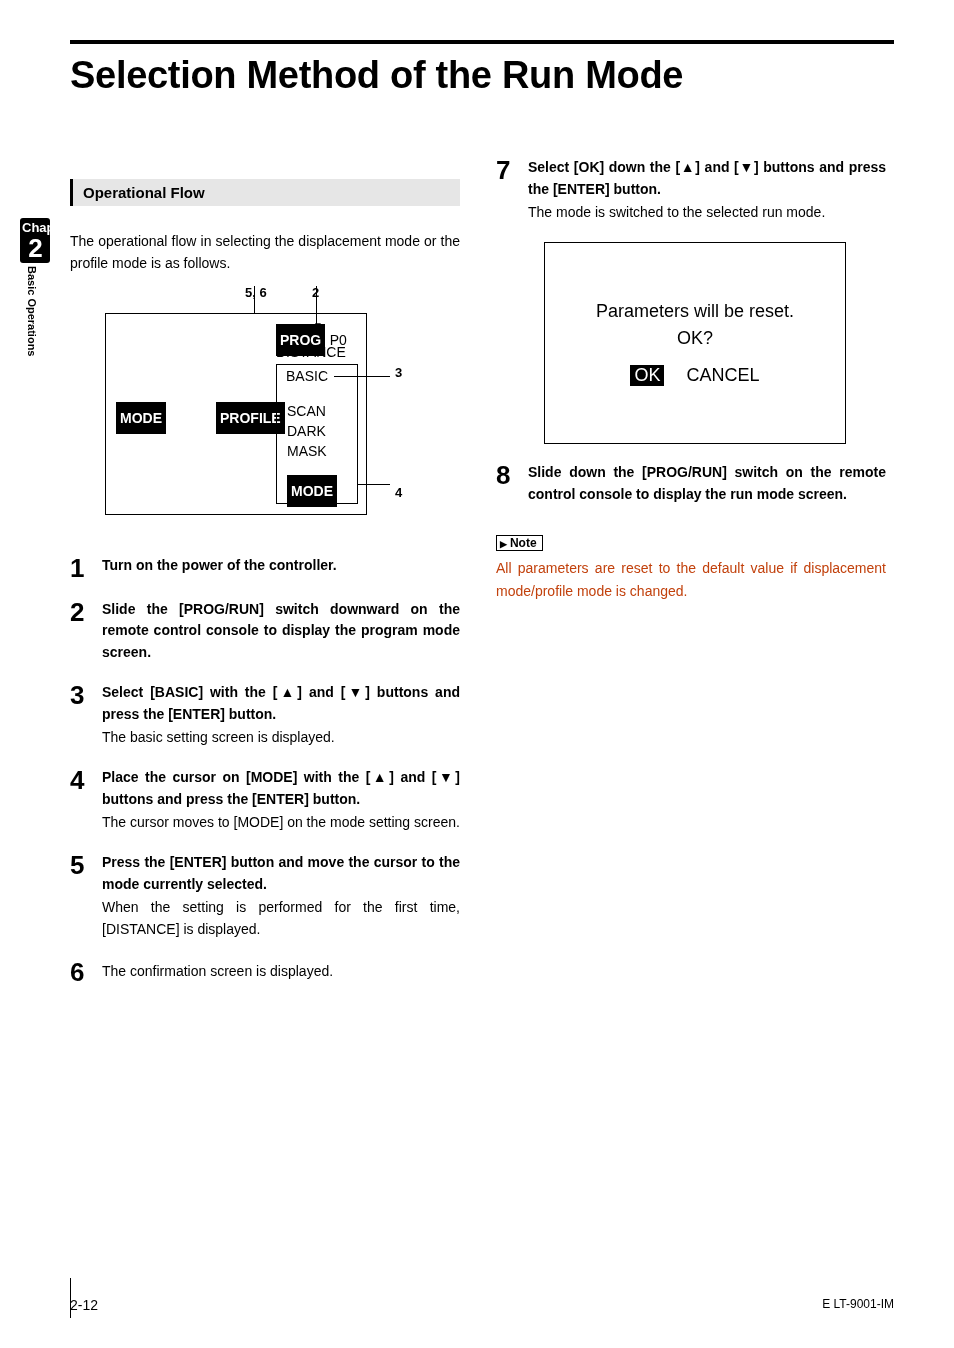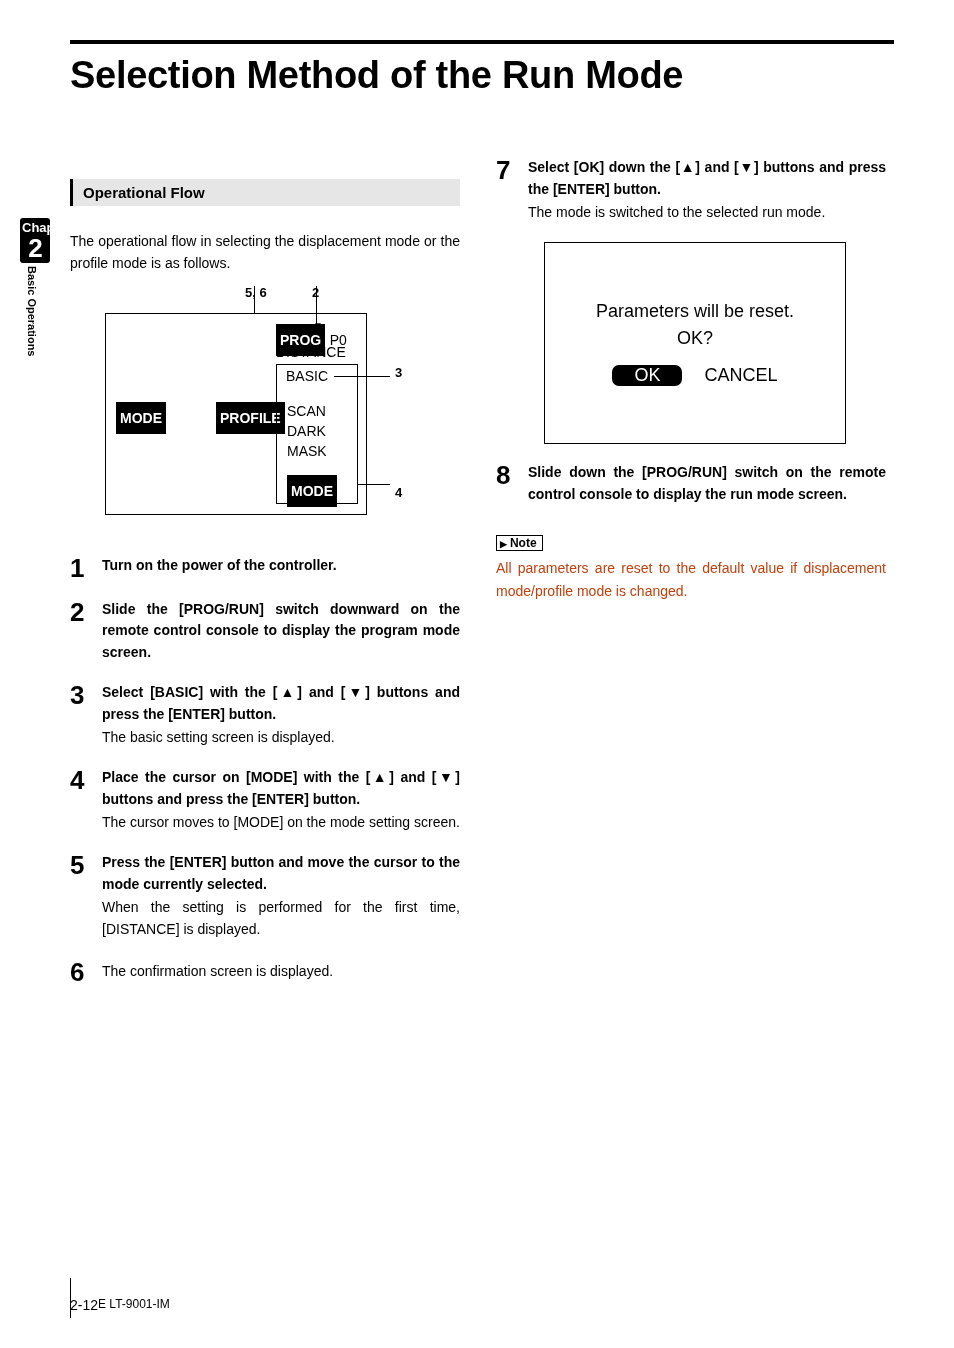--- a/index.html
+++ b/index.html
@@ -160,22 +160,21 @@
   margin-top: -10px;
 }
 .screenshot .btns {
   display: flex;
   gap: 22px;
   font-size: 18px;
 }
 .ok-btn {
   background: #000;
   color: #fff;
-  padding: 0 22px;
-  border-radius: 7px;
+  padding: 0 4px;
 }
 .note-tag {
   display: inline-block;
   border: 1px solid #000;
   padding: 0 5px 0 3px;
   font-size: 12px;
   font-weight: bold;
   margin-top: 12px;
 }
 .note-tag::before {
@@ -189,21 +188,21 @@
   margin-top: 6px;
   color: #c2410c;
   text-align: justify;
 }
 .footer {
   position: absolute;
   bottom: 35px;
   left: 70px;
   right: 60px;
   display: flex;
-  justify-content: flex-start;
+  justify-content: space-between;
   font-size: 14px;
 }
 .footer .doc-id { font-size: 12px; }
 .vline {
   position: absolute;
   left: 70px;
   bottom: 30px;
   width: 1px;
   height: 40px;
   background: #000;

